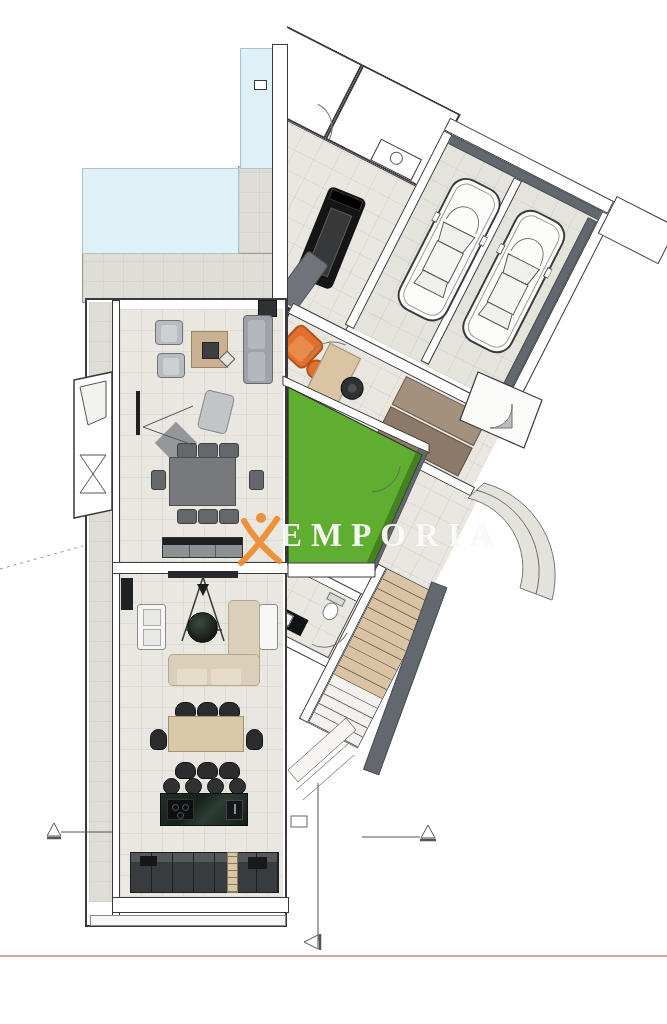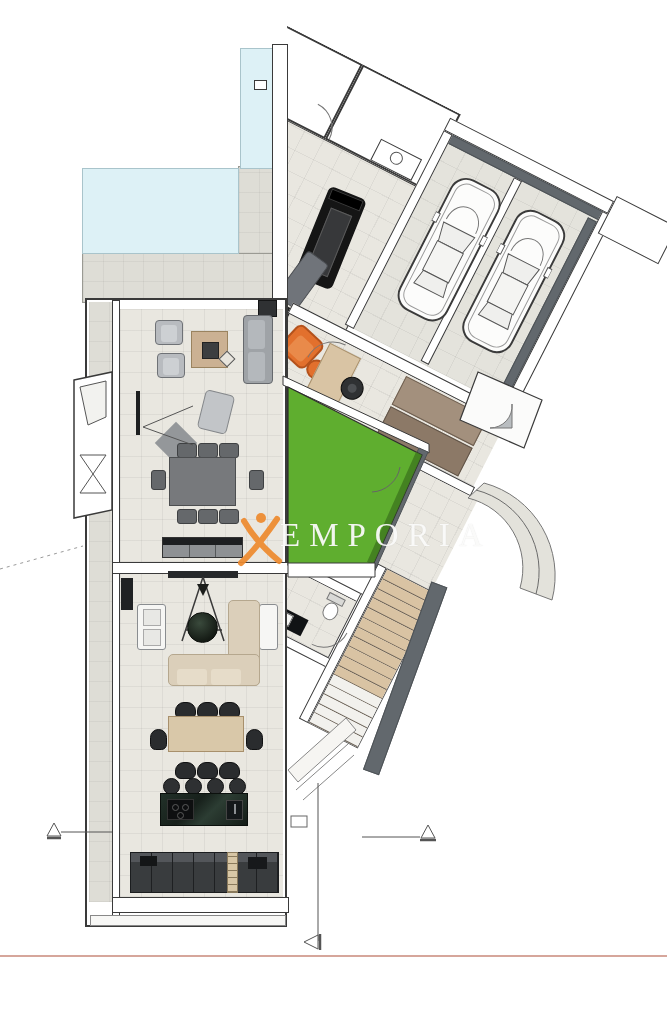--- a/index.html
+++ b/index.html
@@ -1,17 +1,17 @@
 <!DOCTYPE html>
 <html><head>
 <meta charset="utf-8">
 <style>
   html,body{margin:0;padding:0;background:#fff;}
   #canvas{position:relative;width:667px;height:1024px;background:#ffffff;overflow:hidden;
-          font-family:"Liberation Sans",sans-serif;}
+          font-family:"Liberation Sans",sans-serif;font-weight:bold;}
   .abs{position:absolute;box-sizing:border-box;}
   .floor{background-color:#E9E7E0;
     background-image:repeating-linear-gradient(0deg,rgba(0,0,0,.05) 0 1px,transparent 1px 21px),
                      repeating-linear-gradient(90deg,rgba(0,0,0,.05) 0 1px,transparent 1px 21px);}
   .terrace{background-color:#DEDDD6;border:1px solid #9a9a93;
     background-image:repeating-linear-gradient(0deg,rgba(0,0,0,.045) 0 1px,transparent 1px 20px),
                      repeating-linear-gradient(90deg,rgba(0,0,0,.045) 0 1px,transparent 1px 20px);}
   .wall{background:#ffffff;border:1px solid #3A3A3A;}
   .darkface{background:#62686D;border:1px solid #4d5256;}
   .pool{background:#DDF1F6;border:1px solid #A9C4CB;}

